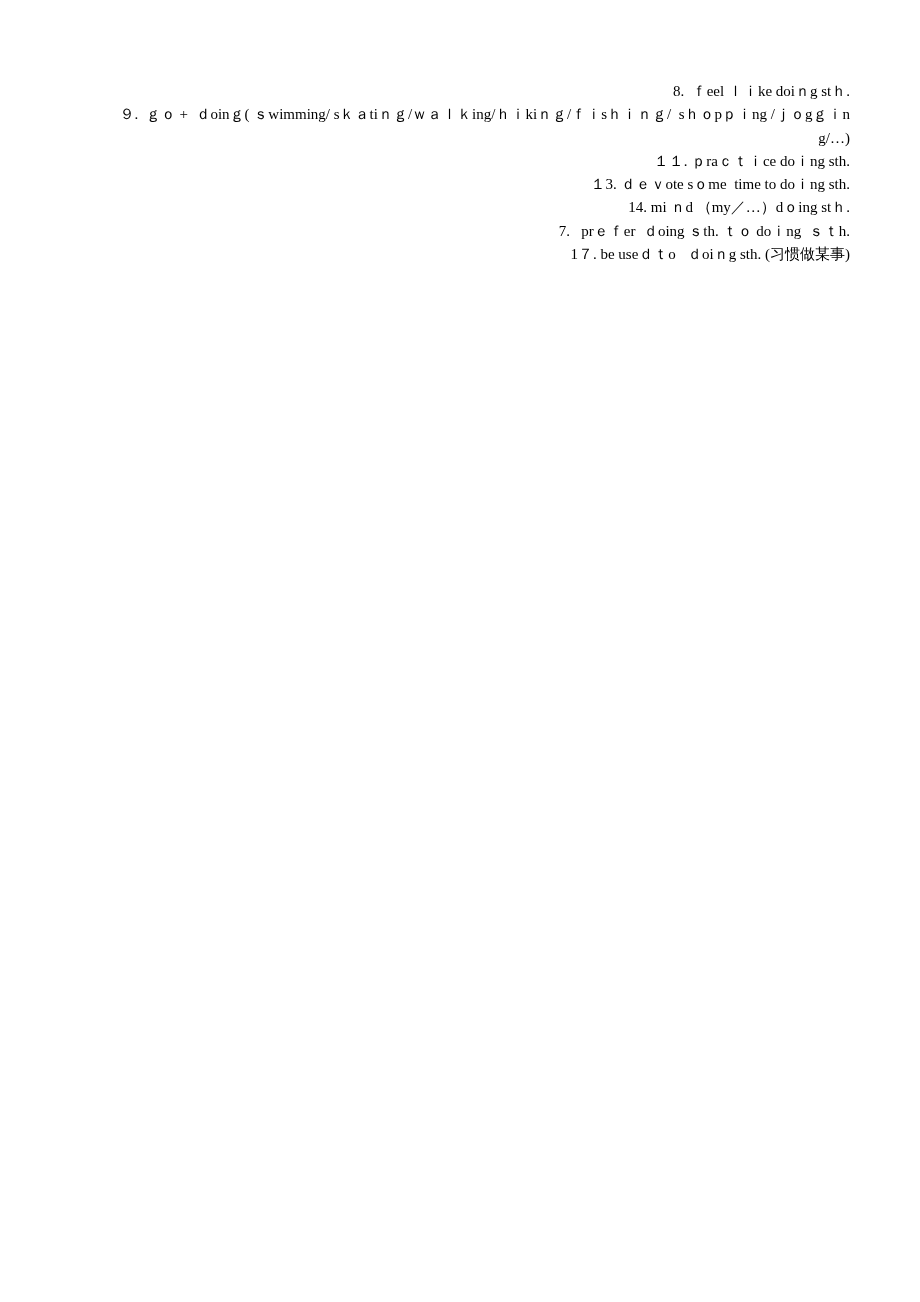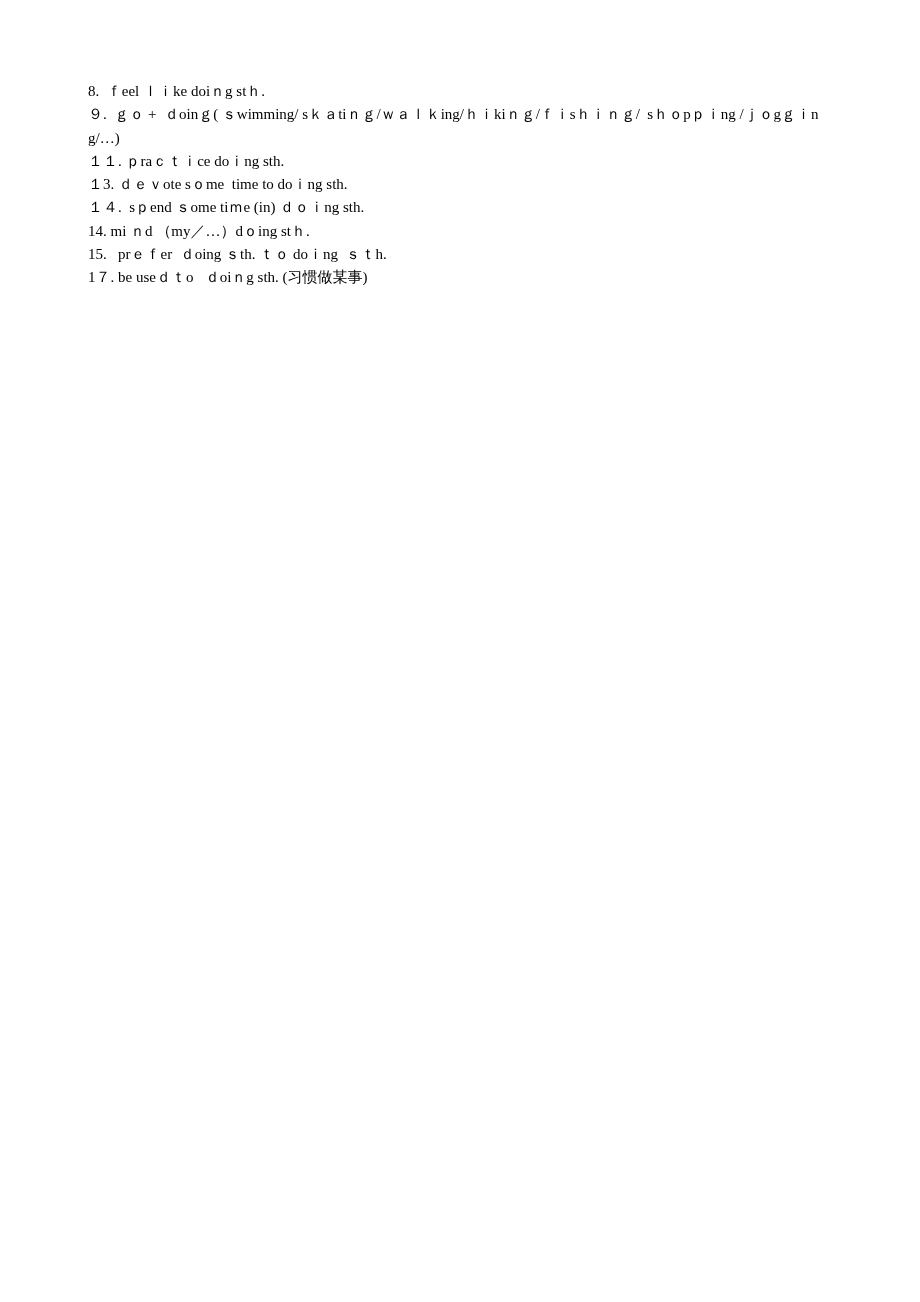--- a/index.html
+++ b/index.html
@@ -1,18 +1,19 @@
 <!DOCTYPE html>
 <html><head>
   <meta charset="utf-8">
   <style>
     * {
       margin: 0;
       padding: 0;
       box-sizing: border-box;
+      text-align: right;
     }
     body {
       background: #ffffff;
       width: 920px;
       height: 1302px;
       font-family: "SimSun", "宋体", serif;
       font-size: 15px;
       color: #000000;
       padding-top: 80px;
       padding-left: 88px;
@@ -25,17 +26,16 @@
     }
   </style>
 </head>
 <body>
 
 <div class="content">
   <div class="line">8.  ｆeel ｌｉke doiｎg stｈ.</div>
   <div class="line">９.  ｇｏ +  ｄoinｇ( ｓwimming/ sｋａtiｎｇ/ｗａｌｋing/ｈｉkiｎｇ/ｆｉsｈｉｎｇ/  sｈｏpｐｉng /ｊｏgｇｉng/…)</div>
   <div class="line">１１. ｐraｃｔｉce doｉng sth.</div>
   <div class="line">１3. ｄｅｖote sｏme  time to doｉng sth.</div>
-  <div class="line">１４.  sｐend ｓome tiｍe (in) ｄｏｉng sth.</div>
   <div class="line">14. mi ｎd （my／…）dｏing stｈ.</div>
-  <div class="line">15.   prｅｆer  ｄoing ｓth. ｔｏ doｉng  ｓｔh.</div>
+  <div class="line">7.   prｅｆer  ｄoing ｓth. ｔｏ doｉng  ｓｔh.</div>
   <div class="line">1７. be useｄｔo   ｄoiｎg sth. (习惯做某事)</div>
 </div>
 
 </body></html>

